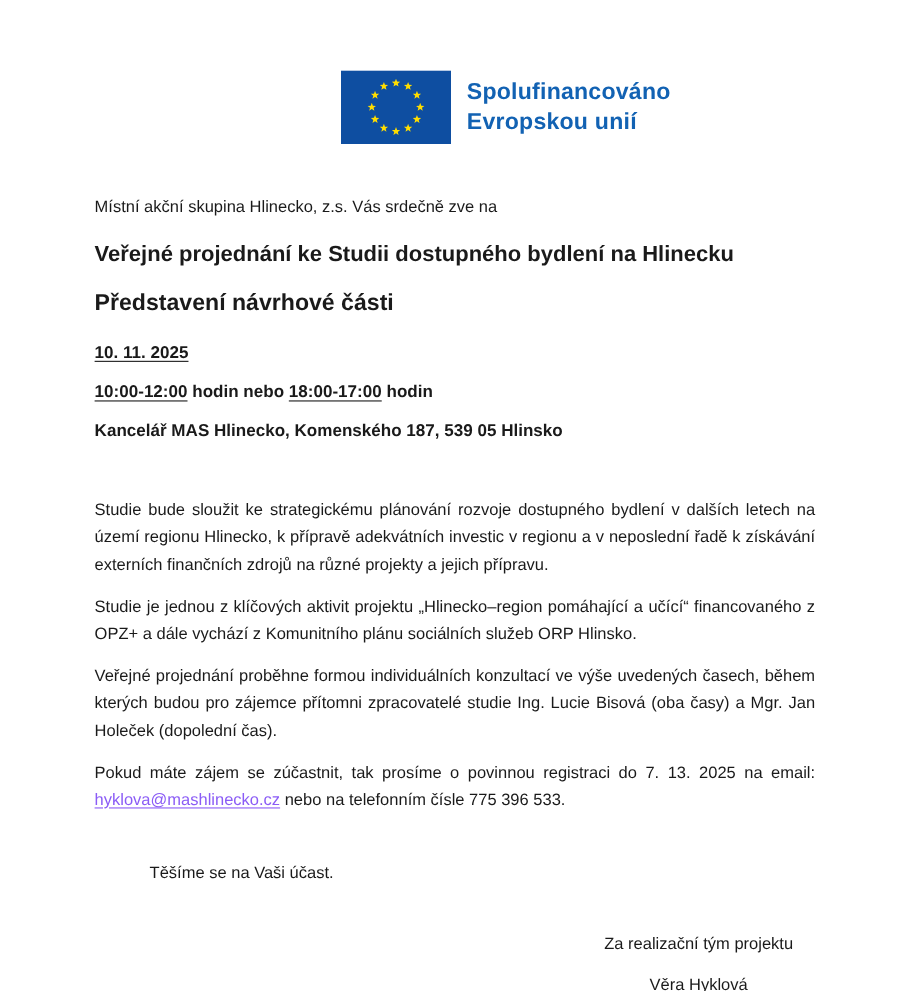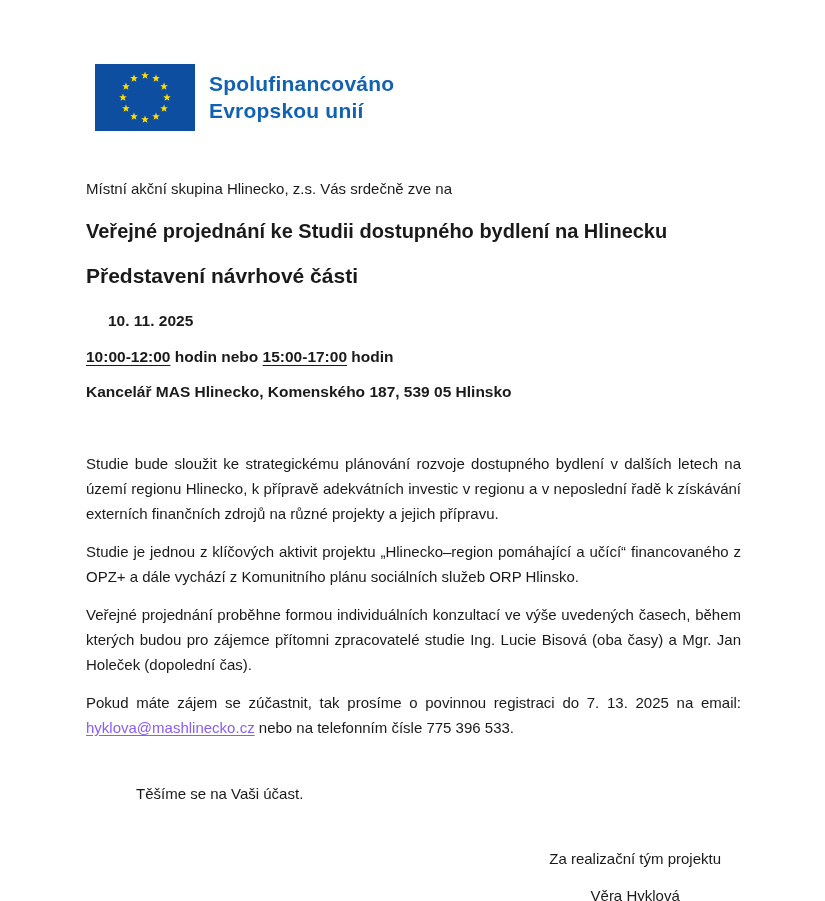--- a/index.html
+++ b/index.html
@@ -17,20 +17,21 @@
   }
   .content {
     padding: 0 84px 0 86px;
   }
 
   
   .header-row {
     display: flex;
     align-items: center;
     margin: 64px 0 0 95px;
+    flex-direction: column;
   }
   .eu-block { display: flex; align-items: flex-start; }
   .eu-flag { width: 100px; height: 67px; display: block; }
   .eu-text {
     margin-left: 14px;
     margin-top: 6px;
     color: #1262b3;
     font-weight: 700;
     font-size: 21px;
     line-height: 27px;
@@ -53,21 +54,21 @@
     position: absolute; left: 24px; top: 34px;
     color: #111111; font-size: 20px; font-weight: 700;
   }
 
   
   .center-block { text-align: left; }
   .intro-line   { margin-top: 49px; font-size: 15px; }
   .title-line   { margin-top: 23px; font-size: 20px; font-weight: 700; }
   .subtitle-line{ margin-top: 21px; font-size: 21px; font-weight: 700; }
   .date-line    { margin-top: 24px; font-size: 15.5px; font-weight: 700; }
-  .date-line .u { text-underline-offset: 3px; margin-left: 22px; }
+  .date-line .u { text-decoration: underline; text-underline-offset: 3px; }
   .time-line    { margin-top: 18px; font-size: 15.5px; font-weight: 700; }
   .time-line .u { text-decoration: underline; text-underline-offset: 3px; }
   .place-line   { margin-top: 17px; font-size: 15.5px; font-weight: 700; }
 
   
   .body-block { margin-top: 50px; }
   .para {
     font-size: 15px;
     line-height: 25px;
     text-align: justify;
@@ -127,21 +128,21 @@
 
   </div>
 
   <div class="content">
 
     <div class="center-block">
       <div class="intro-line">Místní akční skupina Hlinecko, z.s. Vás srdečně zve na</div>
       <div class="title-line">Veřejné projednání ke Studii dostupného bydlení na Hlinecku</div>
       <div class="subtitle-line">Představení návrhové části</div>
       <div class="date-line"><span class="u">10. 11. 2025</span></div>
-      <div class="time-line"><span class="u">10:00-12:00</span><span> hodin nebo </span><span class="u">15:00-17:00</span><span> hodin</span></div>
+      <div class="time-line"><span class="u">10:00-12:00</span><span> hodin nebo </span><span class="u">18:00-17:00</span><span> hodin</span></div>
       <div class="place-line">Kancelář MAS Hlinecko, Komenského 187, 539 05 Hlinsko</div>
     </div>
 
     <div class="body-block">
       <p class="para">Studie bude sloužit ke strategickému plánování rozvoje dostupného bydlení v dalších letech na území regionu Hlinecko, k přípravě adekvátních investic v regionu a v neposlední řadě k získávání externích finančních zdrojů na různé projekty a jejich přípravu.</p>
       <p class="para">Studie je jednou z klíčových aktivit projektu „Hlinecko–region pomáhající a učící“ financovaného z OPZ+ a dále vychází z Komunitního plánu sociálních služeb ORP Hlinsko.</p>
       <p class="para">Veřejné projednání proběhne formou individuálních konzultací ve výše uvedených časech, během kterých budou pro zájemce přítomni zpracovatelé studie Ing. Lucie Bisová (oba časy) a Mgr. Jan Holeček (dopolední čas).</p>
       <p class="para"><span>Pokud máte zájem se zúčastnit, tak prosíme o povinnou registraci do 7. 13. 2025 na email: </span><a class="email-link">hyklova@mashlinecko.cz</a><span> nebo na telefonním čísle 775 396 533.</span></p>
     </div>
 

